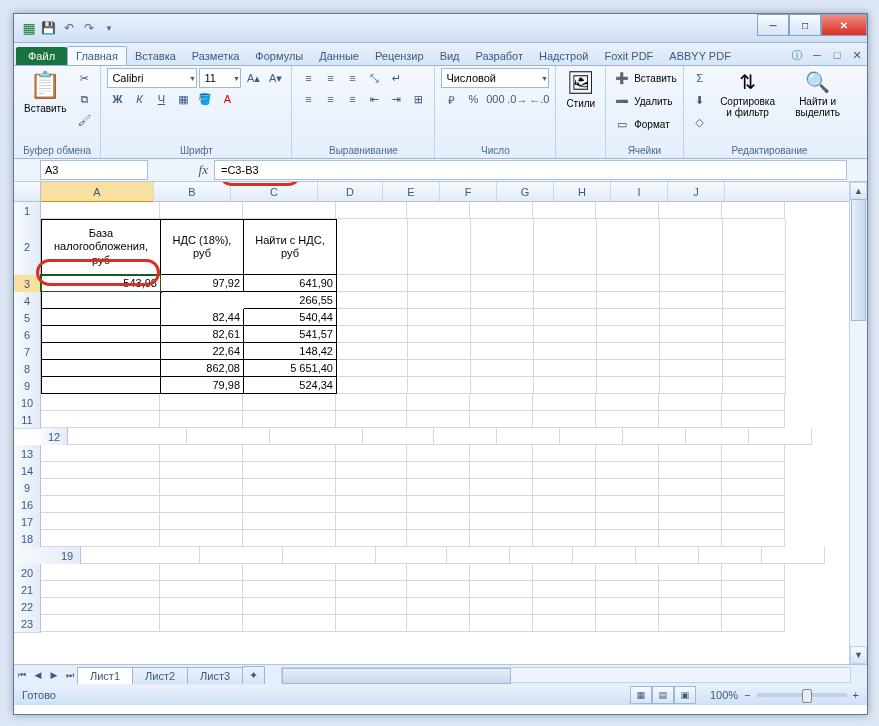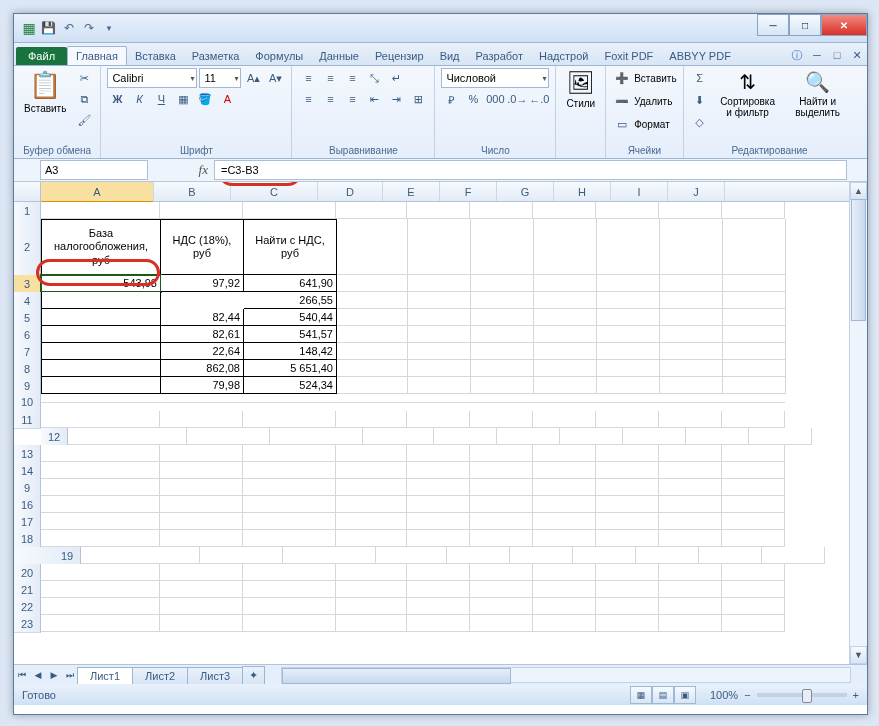--- a/index.html
+++ b/index.html
@@ -364,21 +364,21 @@
           <div class="cell" style="width: 76px; border-right: 1px solid rgb(0, 0, 0); border-bottom: 1px solid rgb(0, 0, 0);">79,98</div>
           <div class="cell" style="width: 86px; border-right: 1px solid rgb(0, 0, 0); border-bottom: 1px solid rgb(0, 0, 0);">524,34</div>
           <div class="cell" style="width: 64px;"></div>
           <div class="cell" style="width: 56px;"></div>
           <div class="cell" style="width: 56px;"></div>
           <div class="cell" style="width: 56px;"></div>
           <div class="cell" style="width: 56px;"></div>
           <div class="cell" style="width: 56px;"></div>
           <div class="cell" style="width: 56px;"></div>
         </div>
-        <div class="row" style="height: 17px; align-items: center;">
+        <div class="row" style="height: 17px;">
           <div class="rh" style="height: 100%;">10</div>
           <div class="cell" style="width: 112px;"></div>
           <div class="cell" style="width: 76px;"></div>
           <div class="cell" style="width: 86px;"></div>
           <div class="cell" style="width: 64px;"></div>
           <div class="cell" style="width: 56px;"></div>
           <div class="cell" style="width: 56px;"></div>
           <div class="cell" style="width: 56px;"></div>
           <div class="cell" style="width: 56px;"></div>
           <div class="cell" style="width: 56px;"></div>

